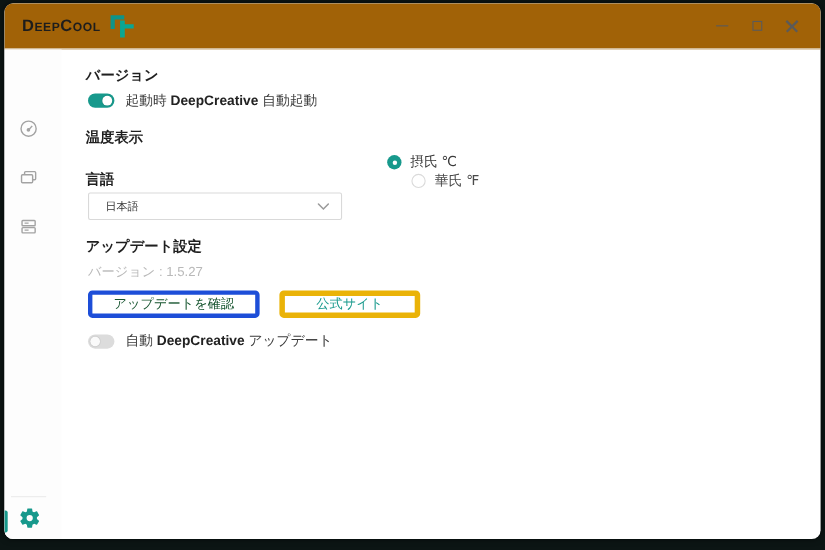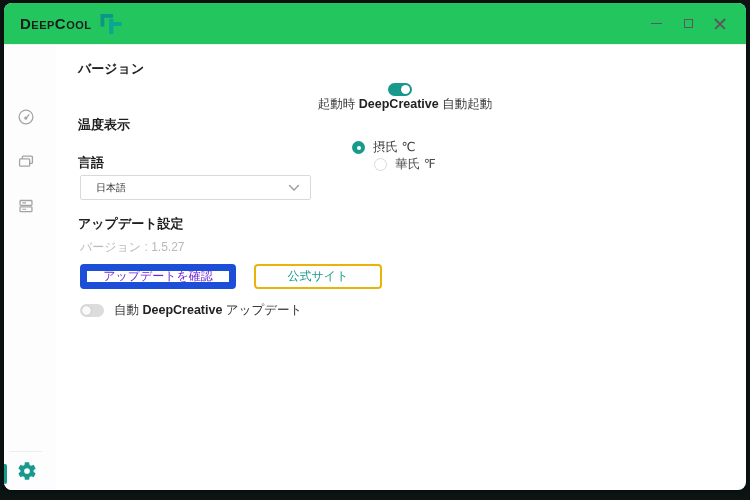--- a/index.html
+++ b/index.html
@@ -10,21 +10,21 @@
     position:relative; overflow:hidden;
   }
   .window {
     position:absolute; left:4px; top:3px; width:742px; height:487px;
     background:#ffffff; border-radius:8px; overflow:hidden;
     box-shadow:0 0 6px rgba(0,0,0,.6);
   }
   
   .titlebar {
     position:absolute; left:0; top:0; right:0; height:42px;
-    background:#22c55e; border-bottom:1px solid #f1f1f1;
+    background:#a16207; border-bottom:1px solid #f1f1f1;
     display:flex; align-items:center; padding:0 10px 0 16px;
   }
   .logo-text {
     font-weight:800; font-size:15px; letter-spacing:.5px; color:#1d1d1d;
     font-variant:small-caps;
   }
   .logo-glyph { margin-left:8px; display:flex; align-items:center; }
   .win-controls { margin-left:auto; display:flex; align-items:center; }
   .ctrl {
     width:32px; height:30px; display:flex; align-items:center; justify-content:center;
@@ -101,21 +101,21 @@
   
   .version { margin-top:8px; margin-left:2px; font-size:12px; color:#b9b9b9; line-height:14px; }
   .btn-row { margin-top:10px; margin-left:2px; display:flex; }
   .btn {
     height:25px; background:#fff; border-radius:4px; font-size:12px;
     display:flex; align-items:center; justify-content:center; cursor:pointer;
   }
   .btn1 { width:156px; margin-right:18px; }
   .btn2 { width:128px; }
   
-  .row-toggle1 { margin-top:6px; height:16px;flex-direction:column; }
+  .row-toggle1 { margin-top:6px; height:16px; }
   .h-temp { margin-top:18px; }
   .row-radio { margin-top:6px; height:16px;flex-direction:column; }
   .h-lang { margin-top:0; }
   .h-update { margin-top:16px; }
   .row-toggle2 { margin-top:13px; height:16px;text-align:right; }
 </style>
 </head>
 <body>
 
 <div class="window">
@@ -207,22 +207,22 @@
       <span class="chev">
         <svg width="12" height="8" viewBox="0 0 12 8">
             <path d="M1.5 1.5 L6 6 L10.5 1.5" stroke="#9a9a9a" stroke-width="1.4" fill="none" stroke-linecap="round"></path>
           </svg>
       </span>
     </div>
 
     <div class="h-section h-update">アップデート設定</div>
     <div class="version">バージョン : 1.5.27</div>
     <div class="btn-row">
-      <div class="btn btn1" style="border:7px solid #1d4ed8;color:#6d28d9">アップデートを確認</div>
-      <div class="btn btn2" style="border:2px solid #eab308;color:#17998c">公式サイト</div>
+      <div class="btn btn1" style="border:4px solid #1d4ed8;color:#14532d">アップデートを確認</div>
+      <div class="btn btn2" style="border:5px solid #eab308;color:#17998c">公式サイト</div>
     </div>
     <div class="row row-toggle2">
       <span class="toggle off">
           <span class="knob"></span>
         </span>
       <span class="lbl"><span>自動 </span><span class="brand-bold">DeepCreative</span><span> アップデート</span></span>
     </div>
 
   </div>
 </div>

